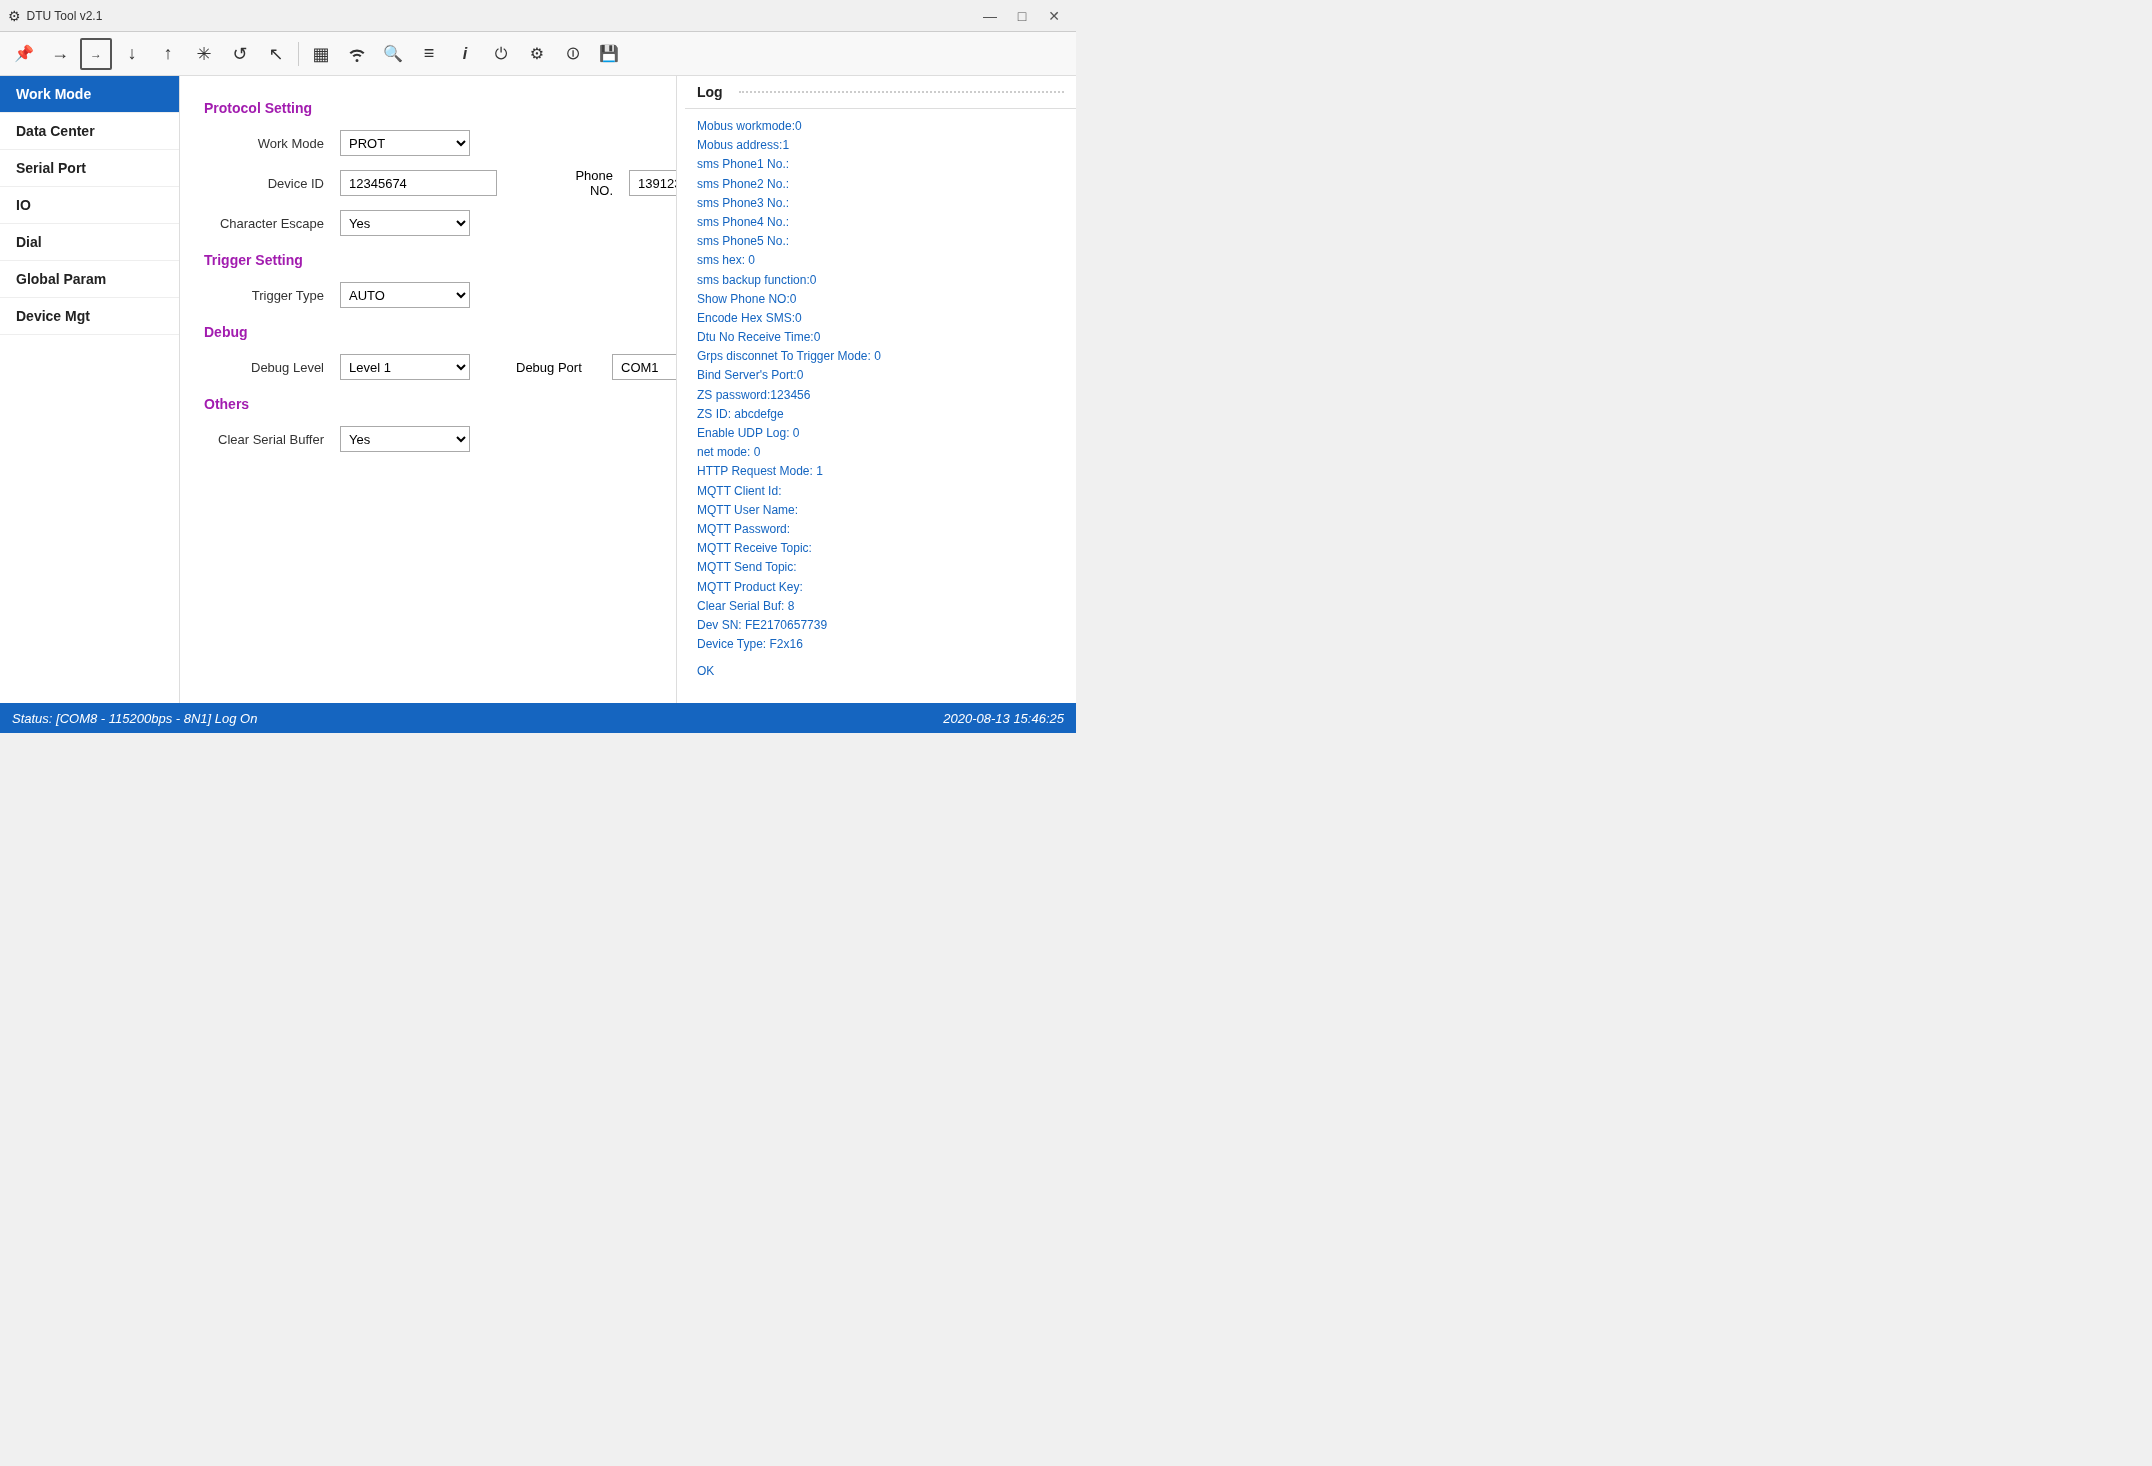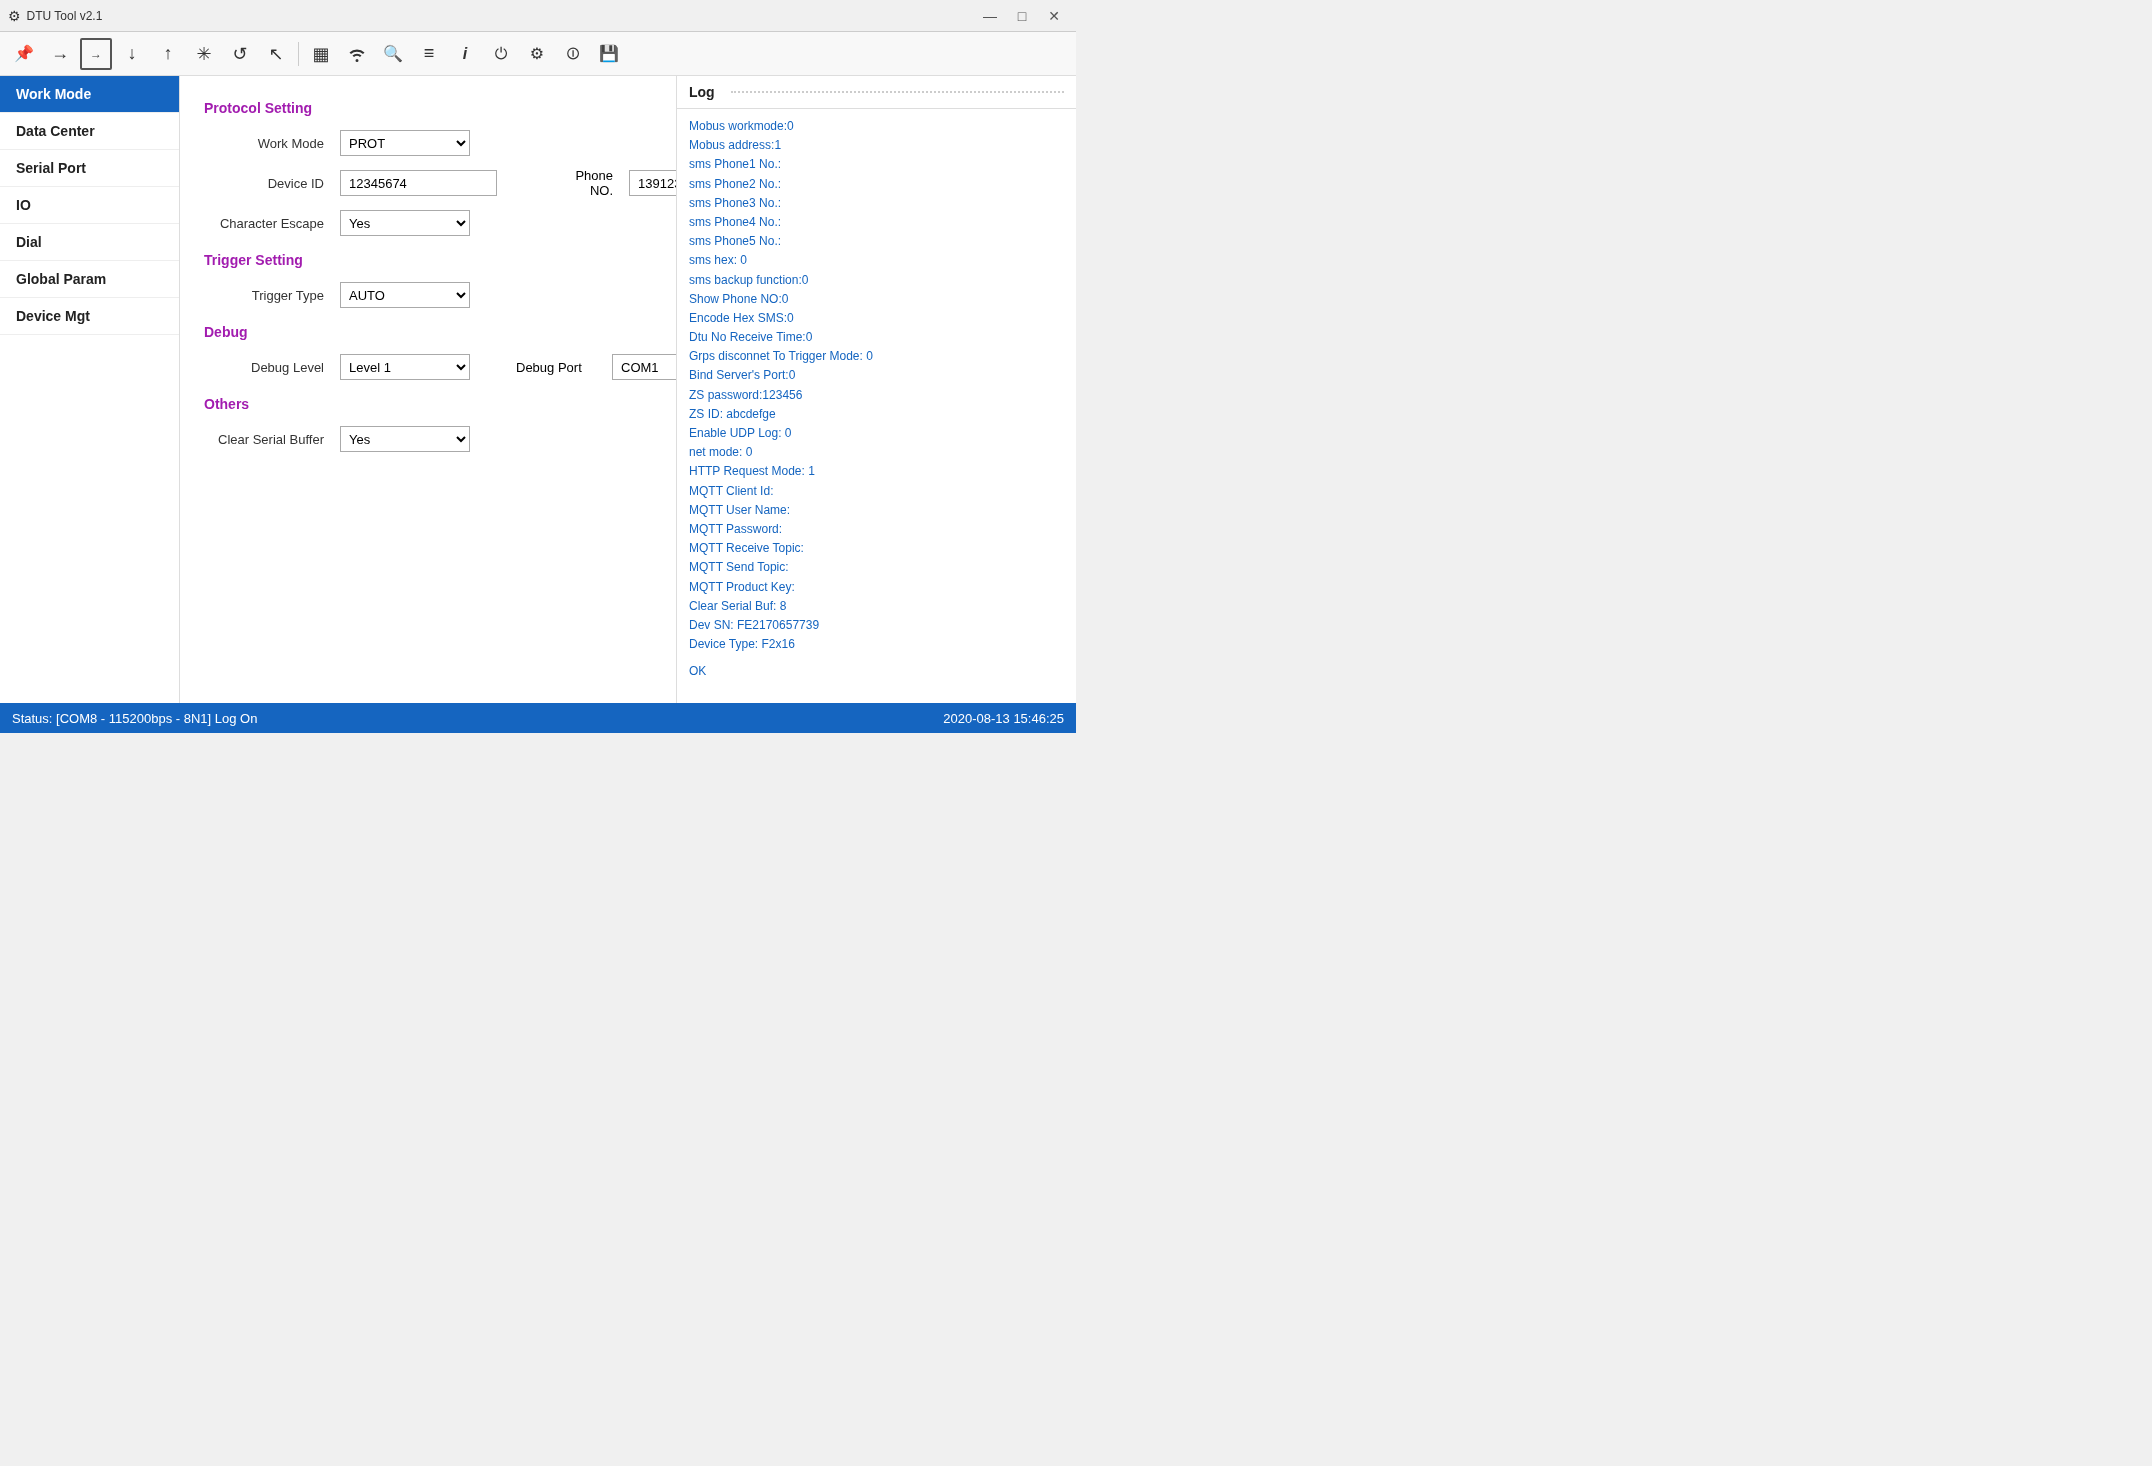--- a/index.html
+++ b/index.html
@@ -149,20 +149,21 @@
       margin: 8px 0 16px 0;
     }
     
     #log-panel {
       width: 400px;
       background: #fff;
       border-left: 1px solid #ddd;
       display: flex;
       flex-direction: column;
       flex-shrink: 0;
+      padding-left: 8px;
     }
     #log-header {
       display: flex;
       align-items: center;
       padding: 8px 12px;
       border-bottom: 1px solid #ddd;
       font-weight: bold;
       font-size: 14px;
       color: #222;
       gap: 8px;
@@ -190,20 +191,21 @@
     
     #status-bar {
       height: 30px;
       background: #1565c0;
       display: flex;
       align-items: center;
       justify-content: space-between;
       padding: 0 12px;
       color: #fff;
       font-size: 13px;
+      font-style: italic;
     }
     
     #log-content::-webkit-scrollbar { width: 10px; }
     #log-content::-webkit-scrollbar-track { background: #f0f0f0; }
     #log-content::-webkit-scrollbar-thumb { background: #bbb; border-radius: 2px; }
   </style>
 </head>
 <body>
 
 <div id="title-bar">

